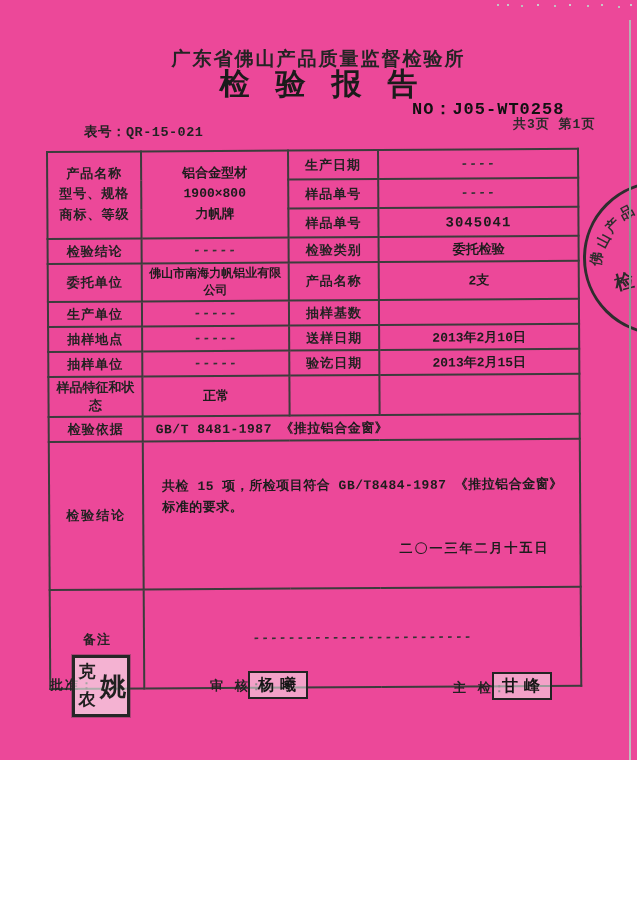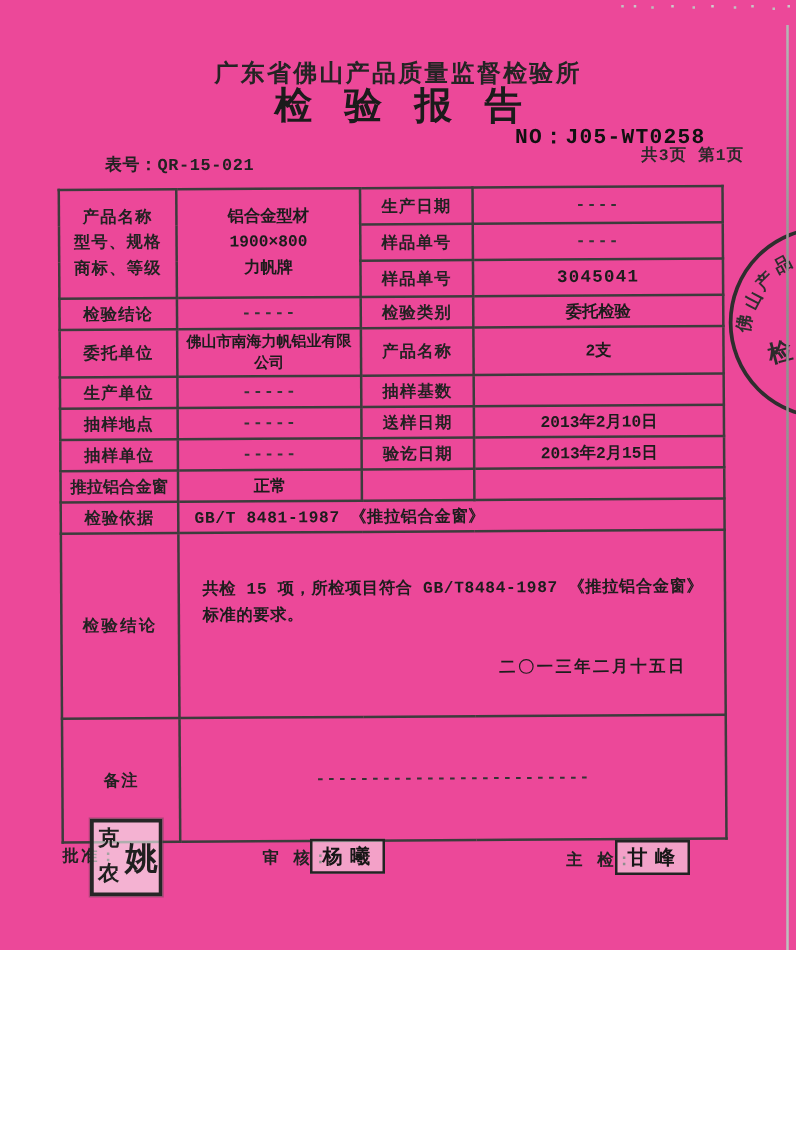--- a/index.html
+++ b/index.html
@@ -169,21 +169,21 @@
         <td class="val">2013年2月10日</td>
       </tr>
       <tr class="h25">
         <td class="lbl">抽样单位</td>
         <td class="val dashes">-----</td>
         <td class="lbl">验讫日期</td>
         <td class="val">2013年2月15日</td>
       </tr>
 
       <tr class="h25">
-        <td class="lbl" style="letter-spacing:0;">推拉铝合金窗</td>
+        <td class="lbl" style="letter-spacing:0;">样品特征和状态</td>
         <td class="val">正常</td>
         <td></td>
         <td></td>
       </tr>
 
       <tr class="h25">
         <td class="lbl">检验依据</td>
         <td colspan="3" class="basis-val">GB/T 8481-1987 《推拉铝合金窗》</td>
       </tr>
 

